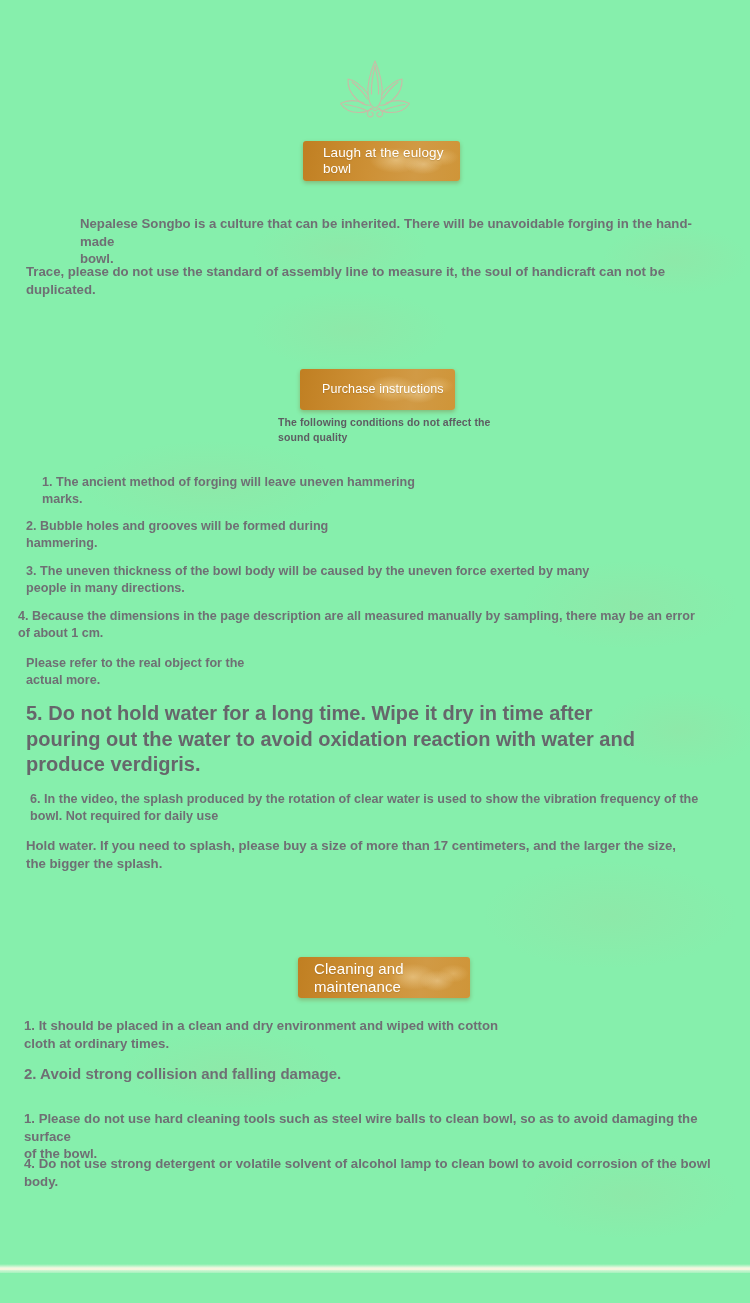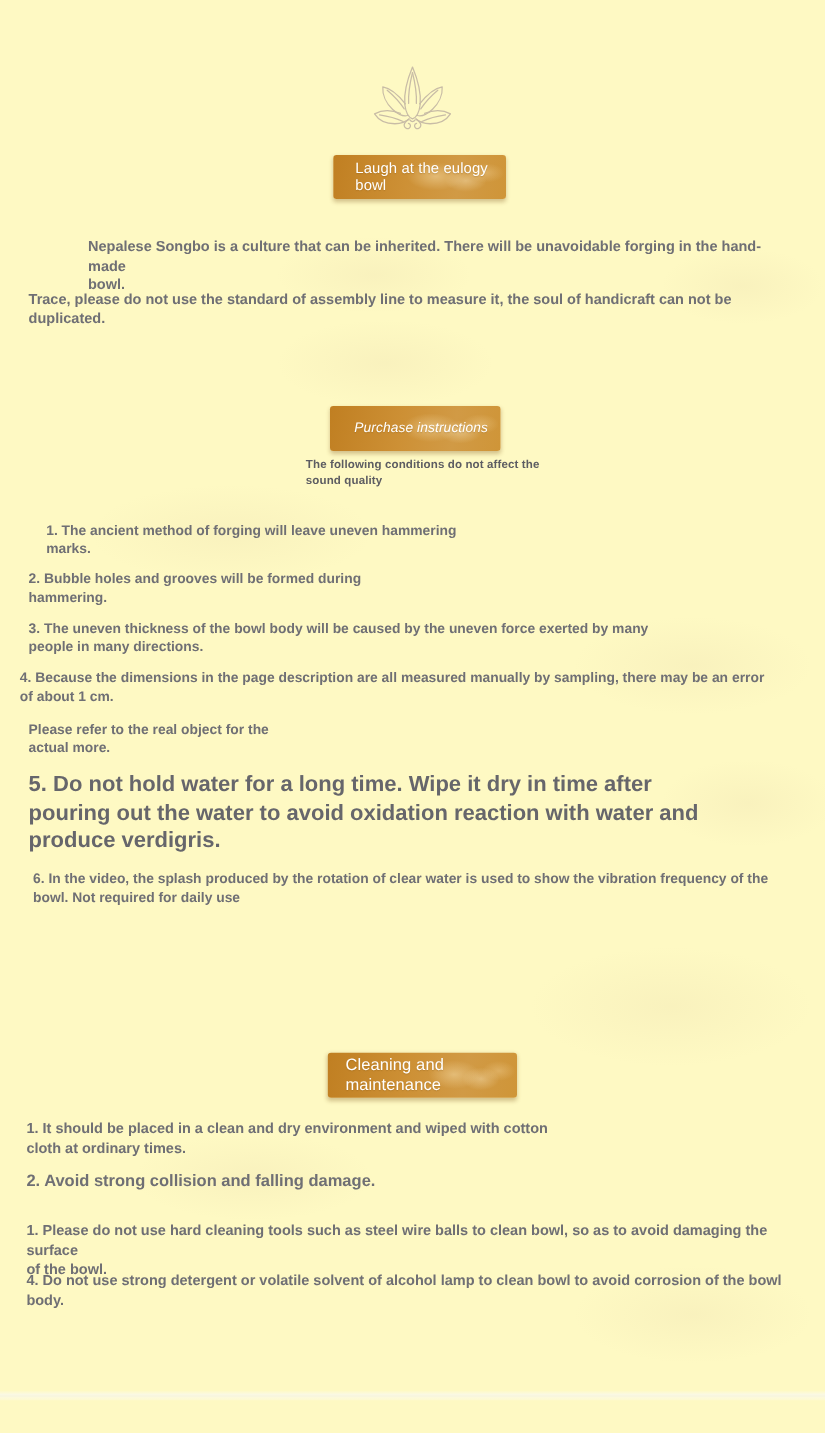--- a/index.html
+++ b/index.html
@@ -14,21 +14,21 @@
     position: relative;
     overflow: hidden;
     font-family: "Liberation Sans", "DejaVu Sans", sans-serif;
     color: #6e6e72;
     -webkit-font-smoothing: antialiased;
   }
 
   .page {
     position: absolute;
     inset: 0;
-    background: #fef9c3;
+    background: #86efac;
   }
 
   
   .watermark {
     position: absolute;
     pointer-events: none;
     background: radial-gradient(ellipse at center, rgba(205,178,140,0.10) 0%, rgba(205,178,140,0.00) 70%);
   }
 
   
@@ -84,21 +84,21 @@
   }
   #banner-eulogy .banner-text { font-size: 13.5px; }
 
   #banner-purchase {
     left: 300px;
     top: 369px;
     width: 155px;
     height: 41px;
     padding-left: 22px;
   }
-  #banner-purchase .banner-text { font-size: 12.5px; font-style: italic; }
+  #banner-purchase .banner-text { font-size: 12.5px; }
 
   #banner-cleaning {
     left: 298px;
     top: 957px;
     width: 172px;
     height: 41px;
     padding-left: 16px;
   }
   #banner-cleaning .banner-text { font-size: 15px; }
   #banner-cleaning .banner-sheen { width: 47%; }
@@ -226,20 +226,22 @@
   <div class="txt body-sm" style="left:26px; top:655px; width:400px;">Please refer to the real object for the
 actual more.</div>
 
   <div class="txt body-xl" style="left:26px; top:701px; width:700px;">5. Do not hold water for a long time. Wipe it dry in time after
 pouring out the water to avoid oxidation reaction with water and
 produce verdigris.</div>
 
   <div class="txt body-sm" style="left:30px; top:791px; width:690px;">6. In the video, the splash produced by the rotation of clear water is used to show the vibration frequency of the
 bowl. Not required for daily use</div>
 
+  <div class="txt body-md" style="left:26px; top:837px; width:680px;">Hold water. If you need to splash, please buy a size of more than 17 centimeters, and the larger the size,
+the bigger the splash.</div>
 
   <div class="banner" id="banner-cleaning">
     <span class="banner-sheen"></span>
     <span class="banner-text">Cleaning and
 maintenance</span>
   </div>
 
   <div class="txt body-md" style="left:24px; top:1017px; width:620px;">1. It should be placed in a clean and dry environment and wiped with cotton
 cloth at ordinary times.</div>
 

